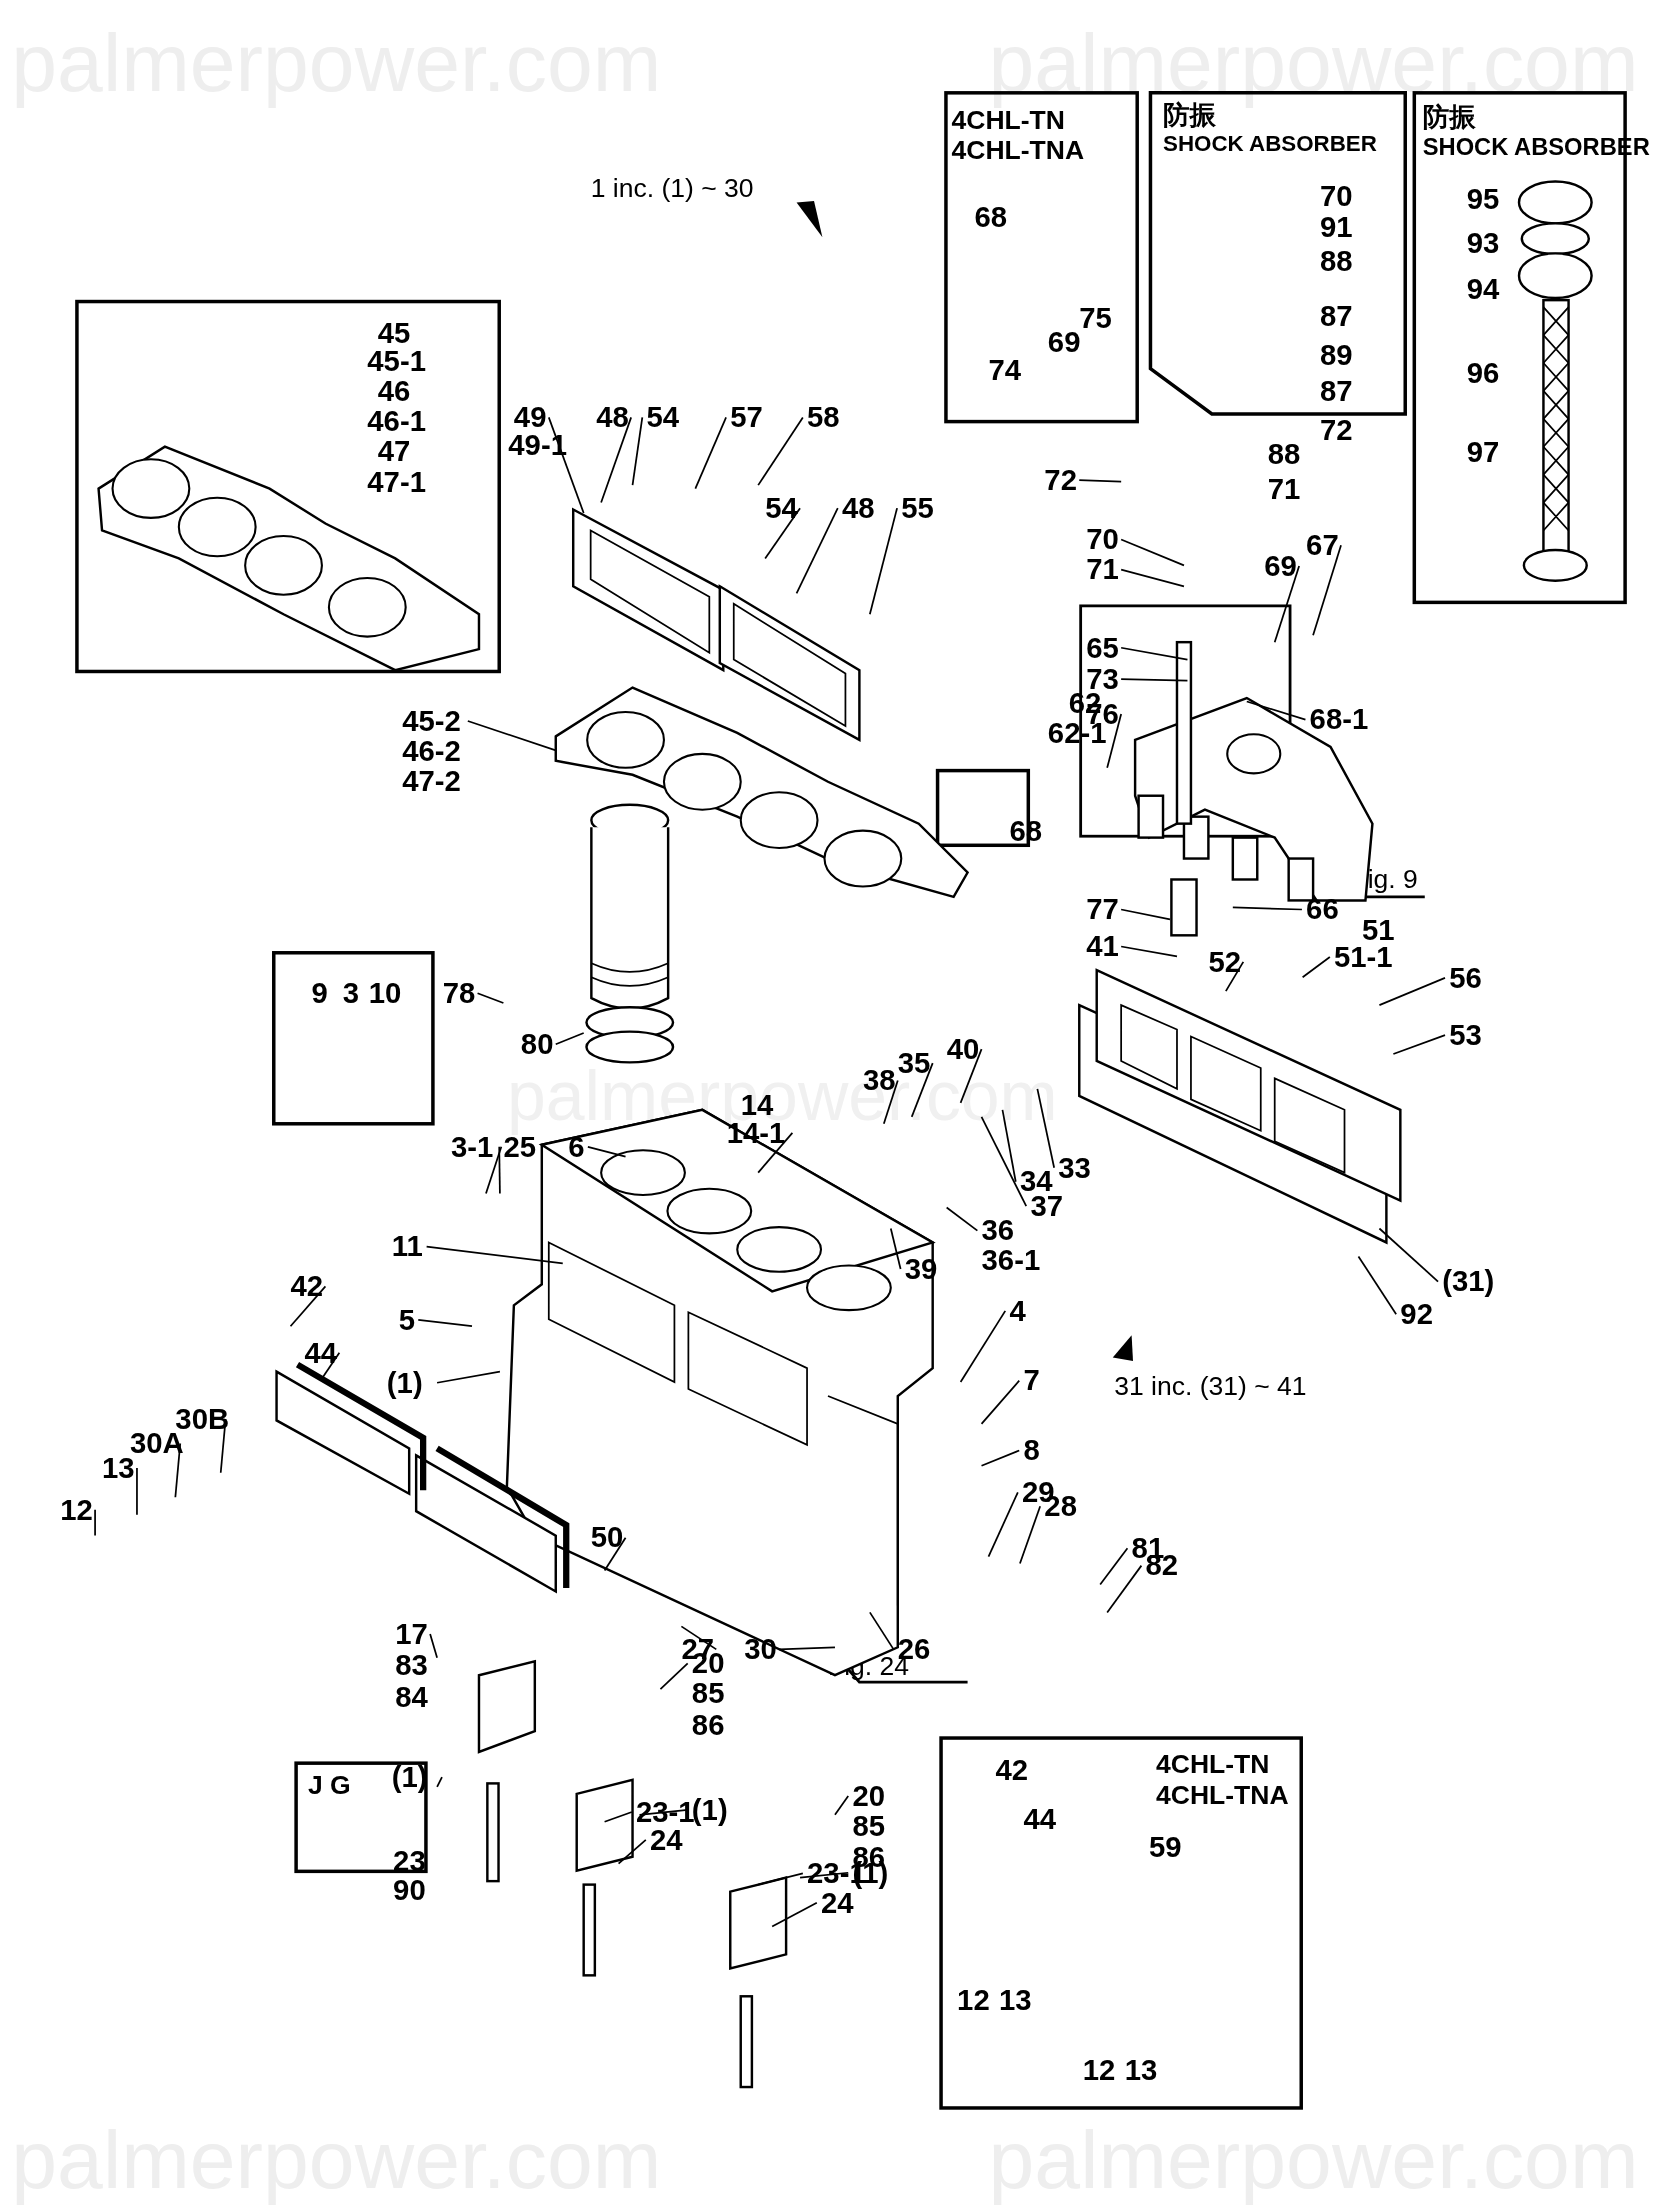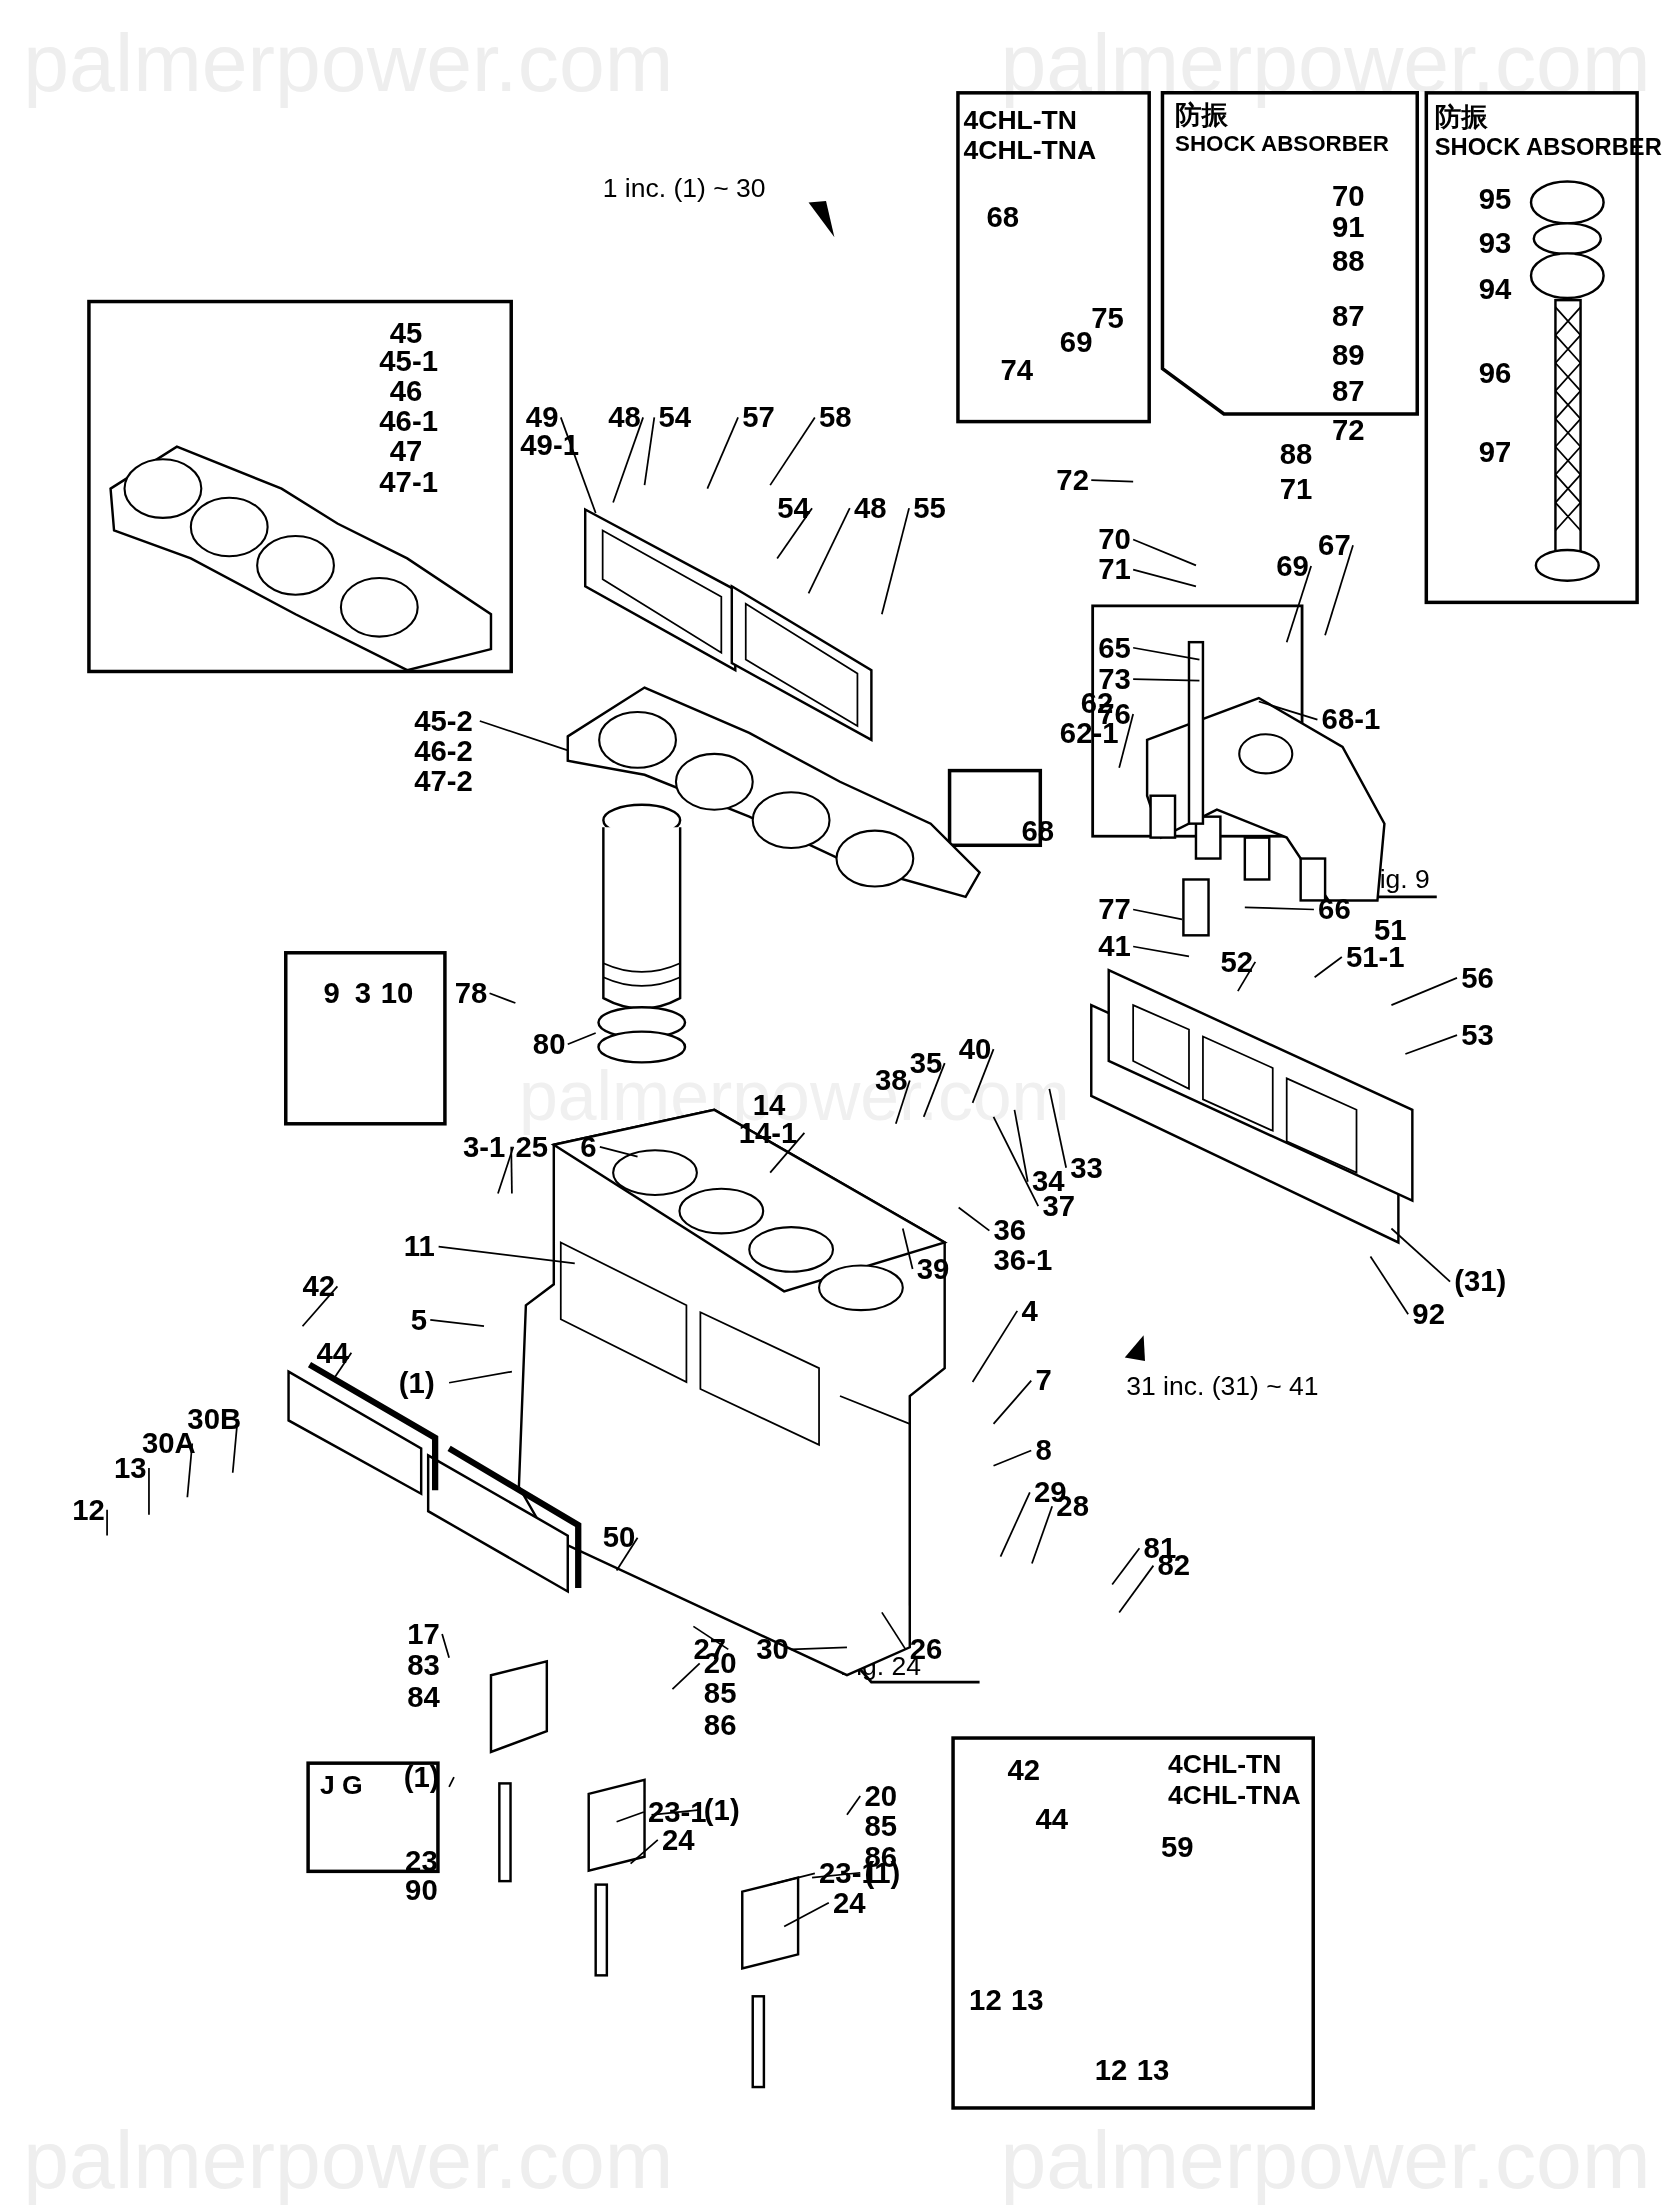--- a/index.html
+++ b/index.html
@@ -1,17 +1,17 @@
 <!DOCTYPE html>
 <html style="font-size:11.2px"><head>
 <meta charset="utf-8">
 <style>
   html, body { margin: 0; padding: 0; background: #ffffff; }
   body { width: 1671px; height: 2205px; position: relative; overflow: hidden; }
-  #stage { position: absolute; left: 16px; top: 0; width: 1552px; height: 2205px; }
+  #stage { position: absolute; left: 4px; top: 0; width: 1552px; height: 2205px; }
   svg text { font-family: "Liberation Sans", "DejaVu Sans", sans-serif; }
   .lbl { font-size: 42px; fill: #000; font-weight: bold; }
   .note { font-size: 38px; fill: #000; }
   .hdr { font-size: 38px; fill: #000; font-weight: bold; }
   .wm { font-size: 118px; fill: #eeeeee; font-family: "Liberation Sans", sans-serif; }
   .box { fill: none; stroke: #000; stroke-width: 5; }
   .ln { fill: none; stroke: #000; stroke-width: 4; }
   .thin { fill: none; stroke: #000; stroke-width: 2.5; }
   .part { fill: #fff; stroke: #000; stroke-width: 3.5; }
   .hole { fill: #fff; stroke: #000; stroke-width: 3; }

